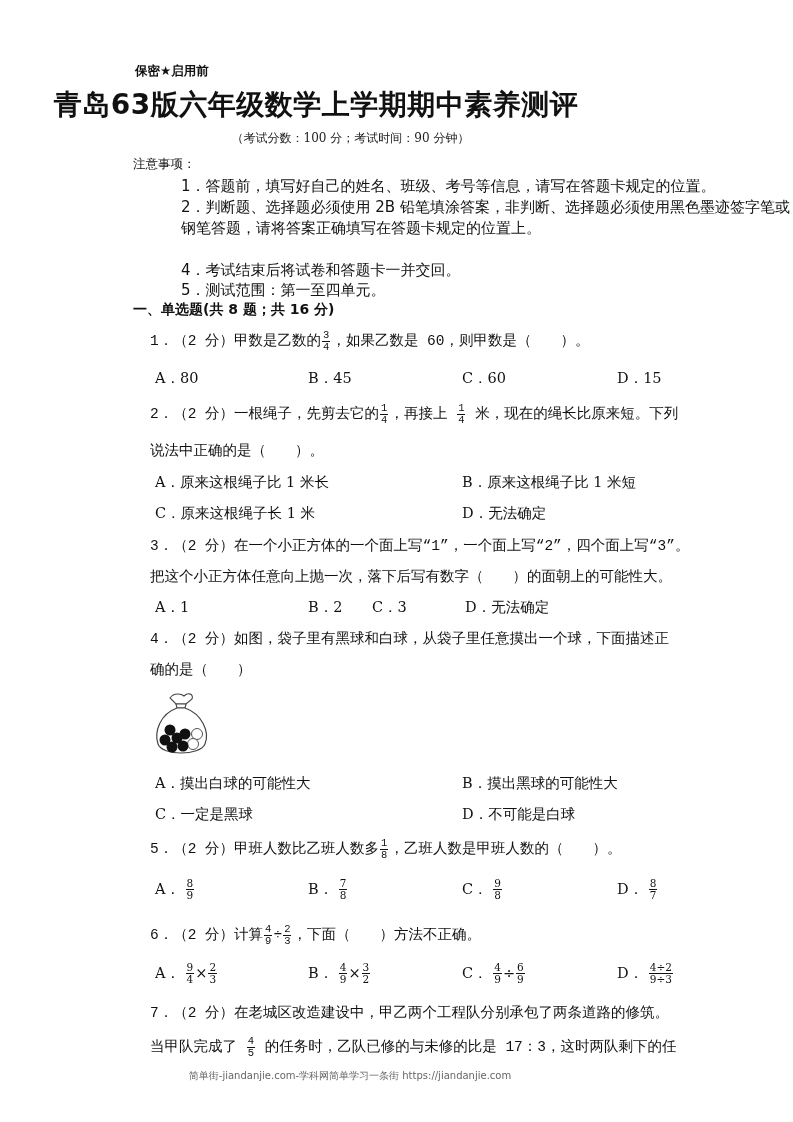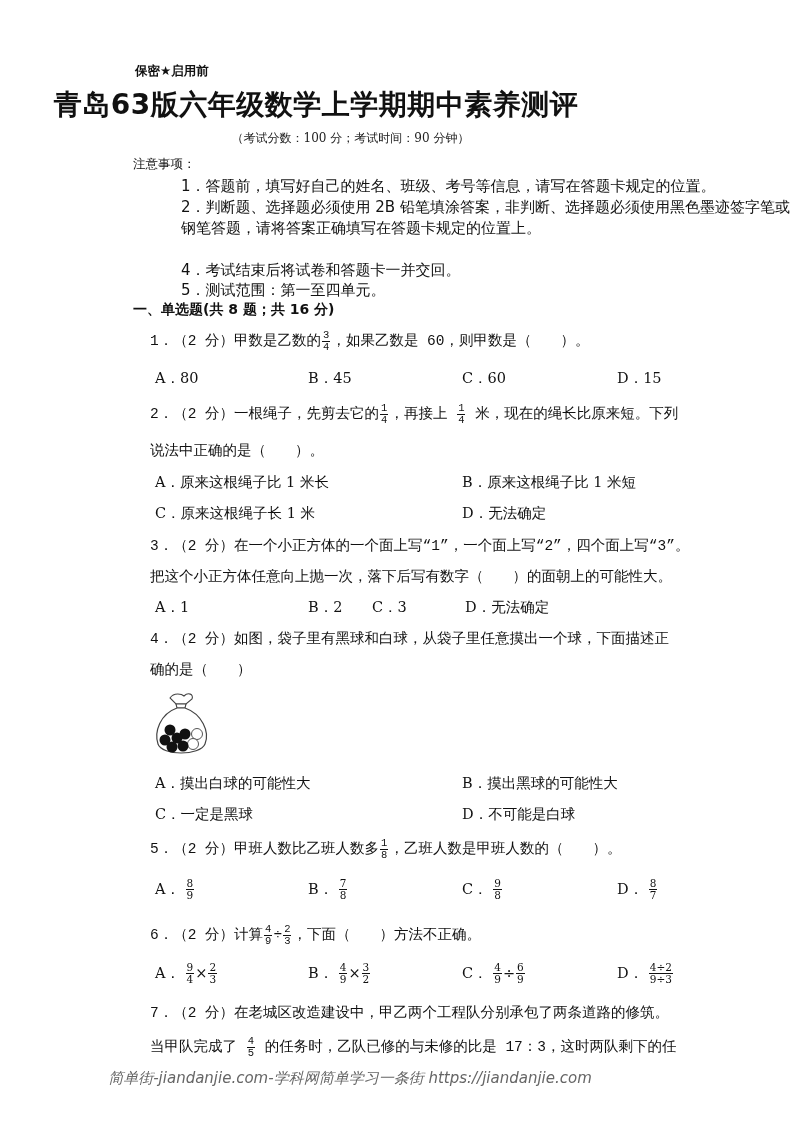--- a/index.html
+++ b/index.html
@@ -28,21 +28,21 @@
   .frac {
     display: inline-flex; flex-direction: column; align-items: center;
     vertical-align: middle; font-size: 10.5px; line-height: 11px; margin: 0 1px;
   }
   .frac .num { border-bottom: 1px solid #111; padding: 0 1px; }
   .frac .den { padding: 0 1px; }
   .frac.noline .num { border-bottom: none; }
 
   .bag { left: 152px; top: 690px; width: 60px; height: 70px; }
 
-  .footer { left: 0; width: 700px; text-align: center; top: 1069px; font-size: 15px; color: #666; font-style: italic; }
+  .footer { left: 0; width: 700px; text-align: center; top: 1069px; font-size: 10px; color: #666; }
 </style>
 </head>
 <body>
 
 <div class="page">
 
   <div class="abs sans confidential">保密★启用前</div>
   <div class="abs sans title">青岛63版六年级数学上学期期中素养测评</div>
   <div class="abs serif subtitle">（考试分数：100 分；考试时间：90 分钟）</div>
 

